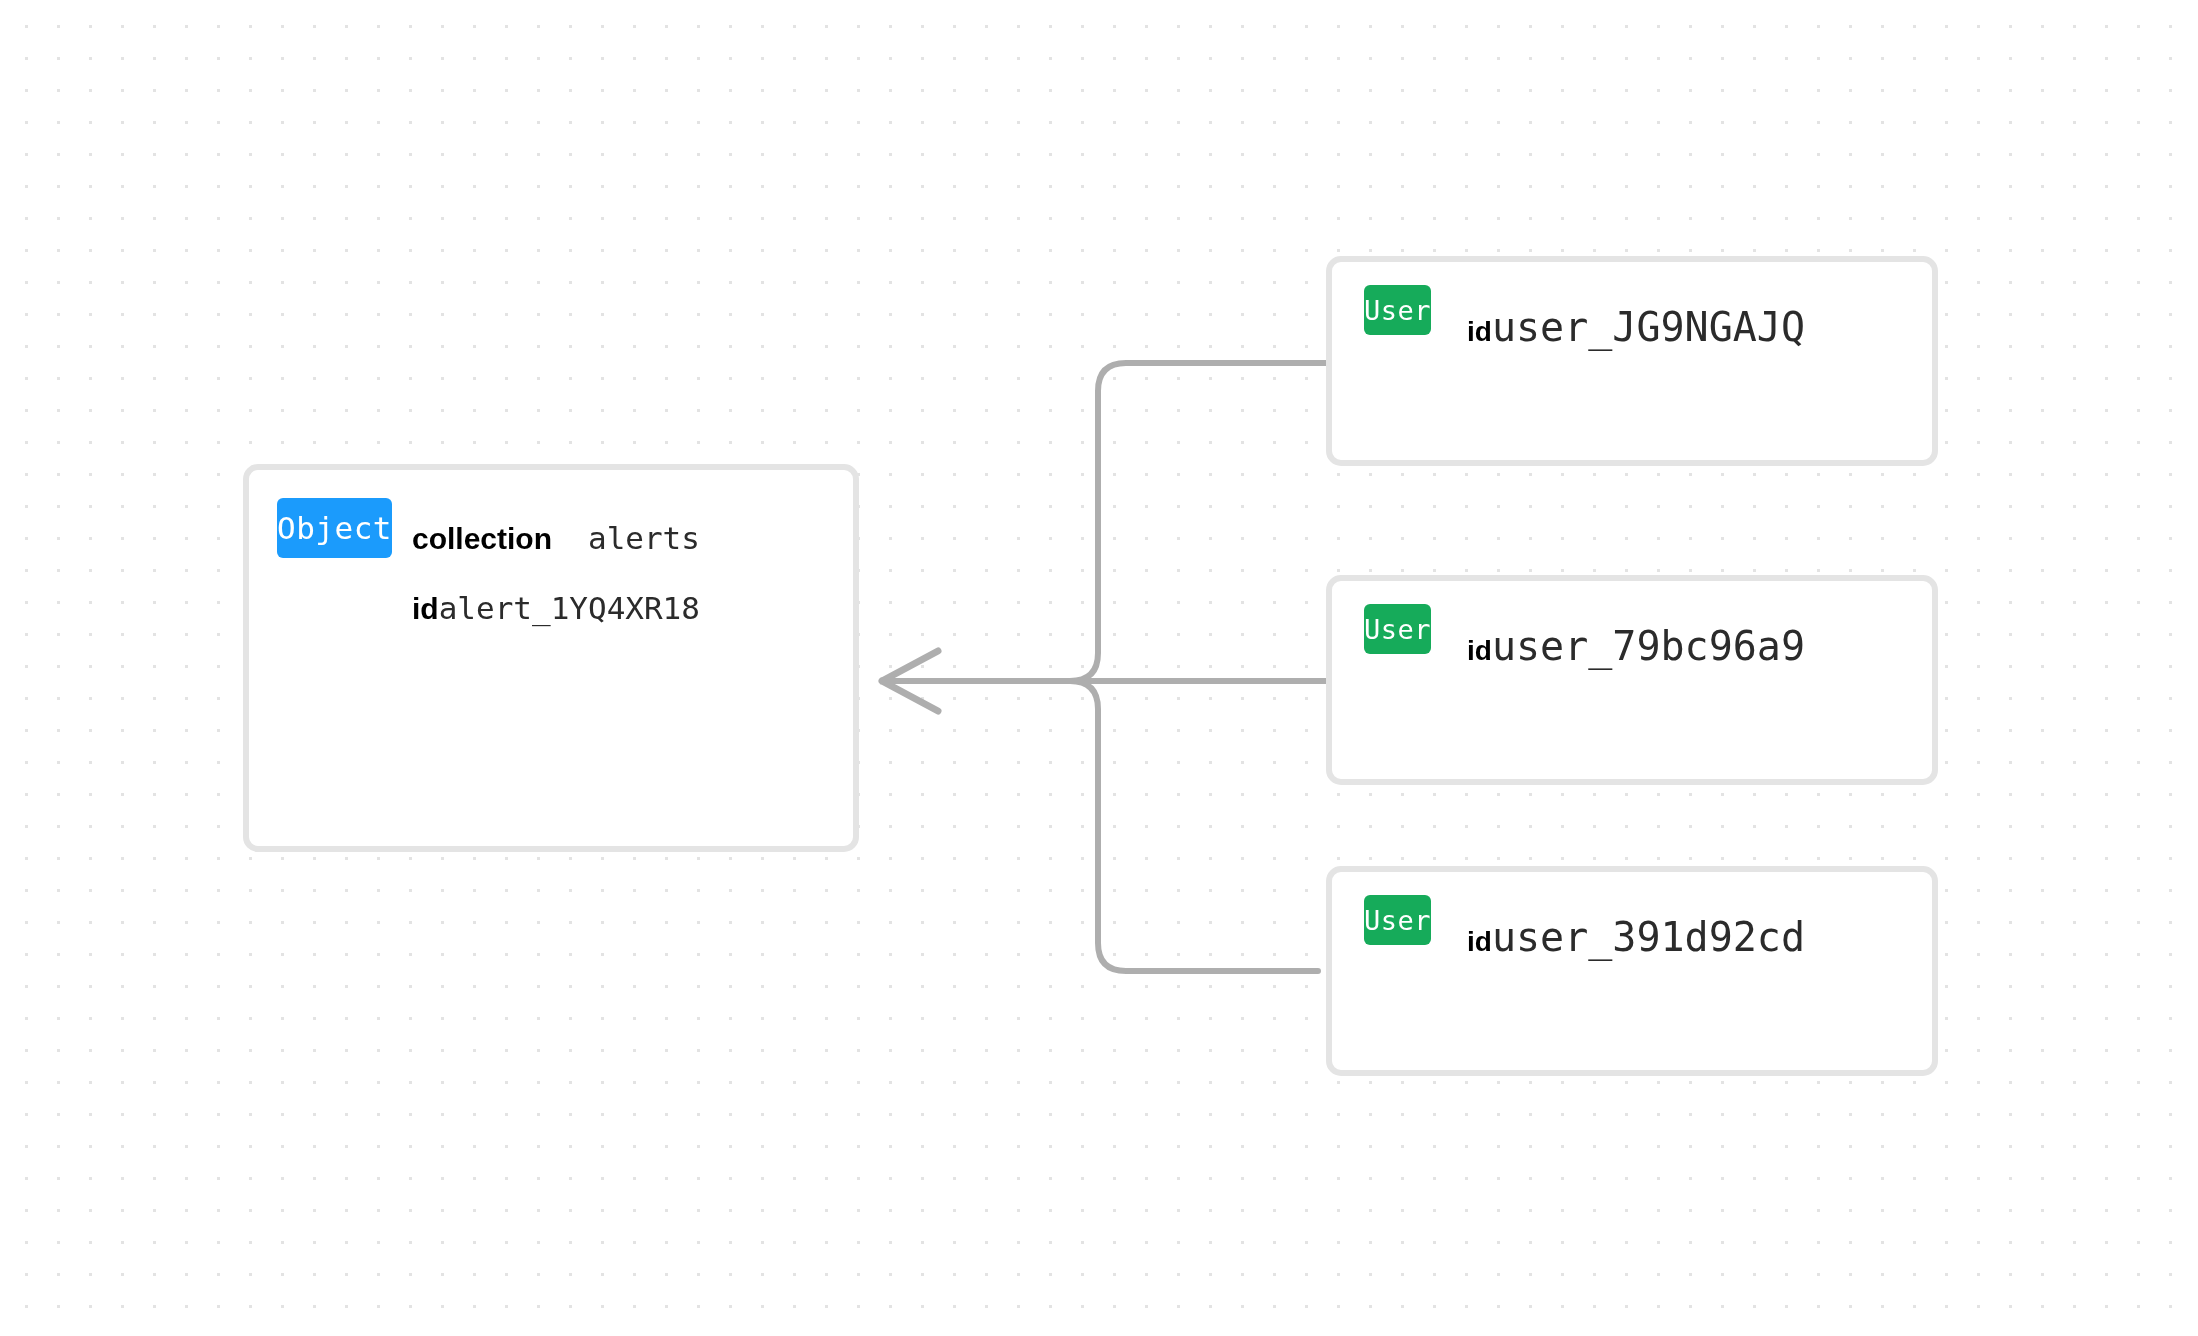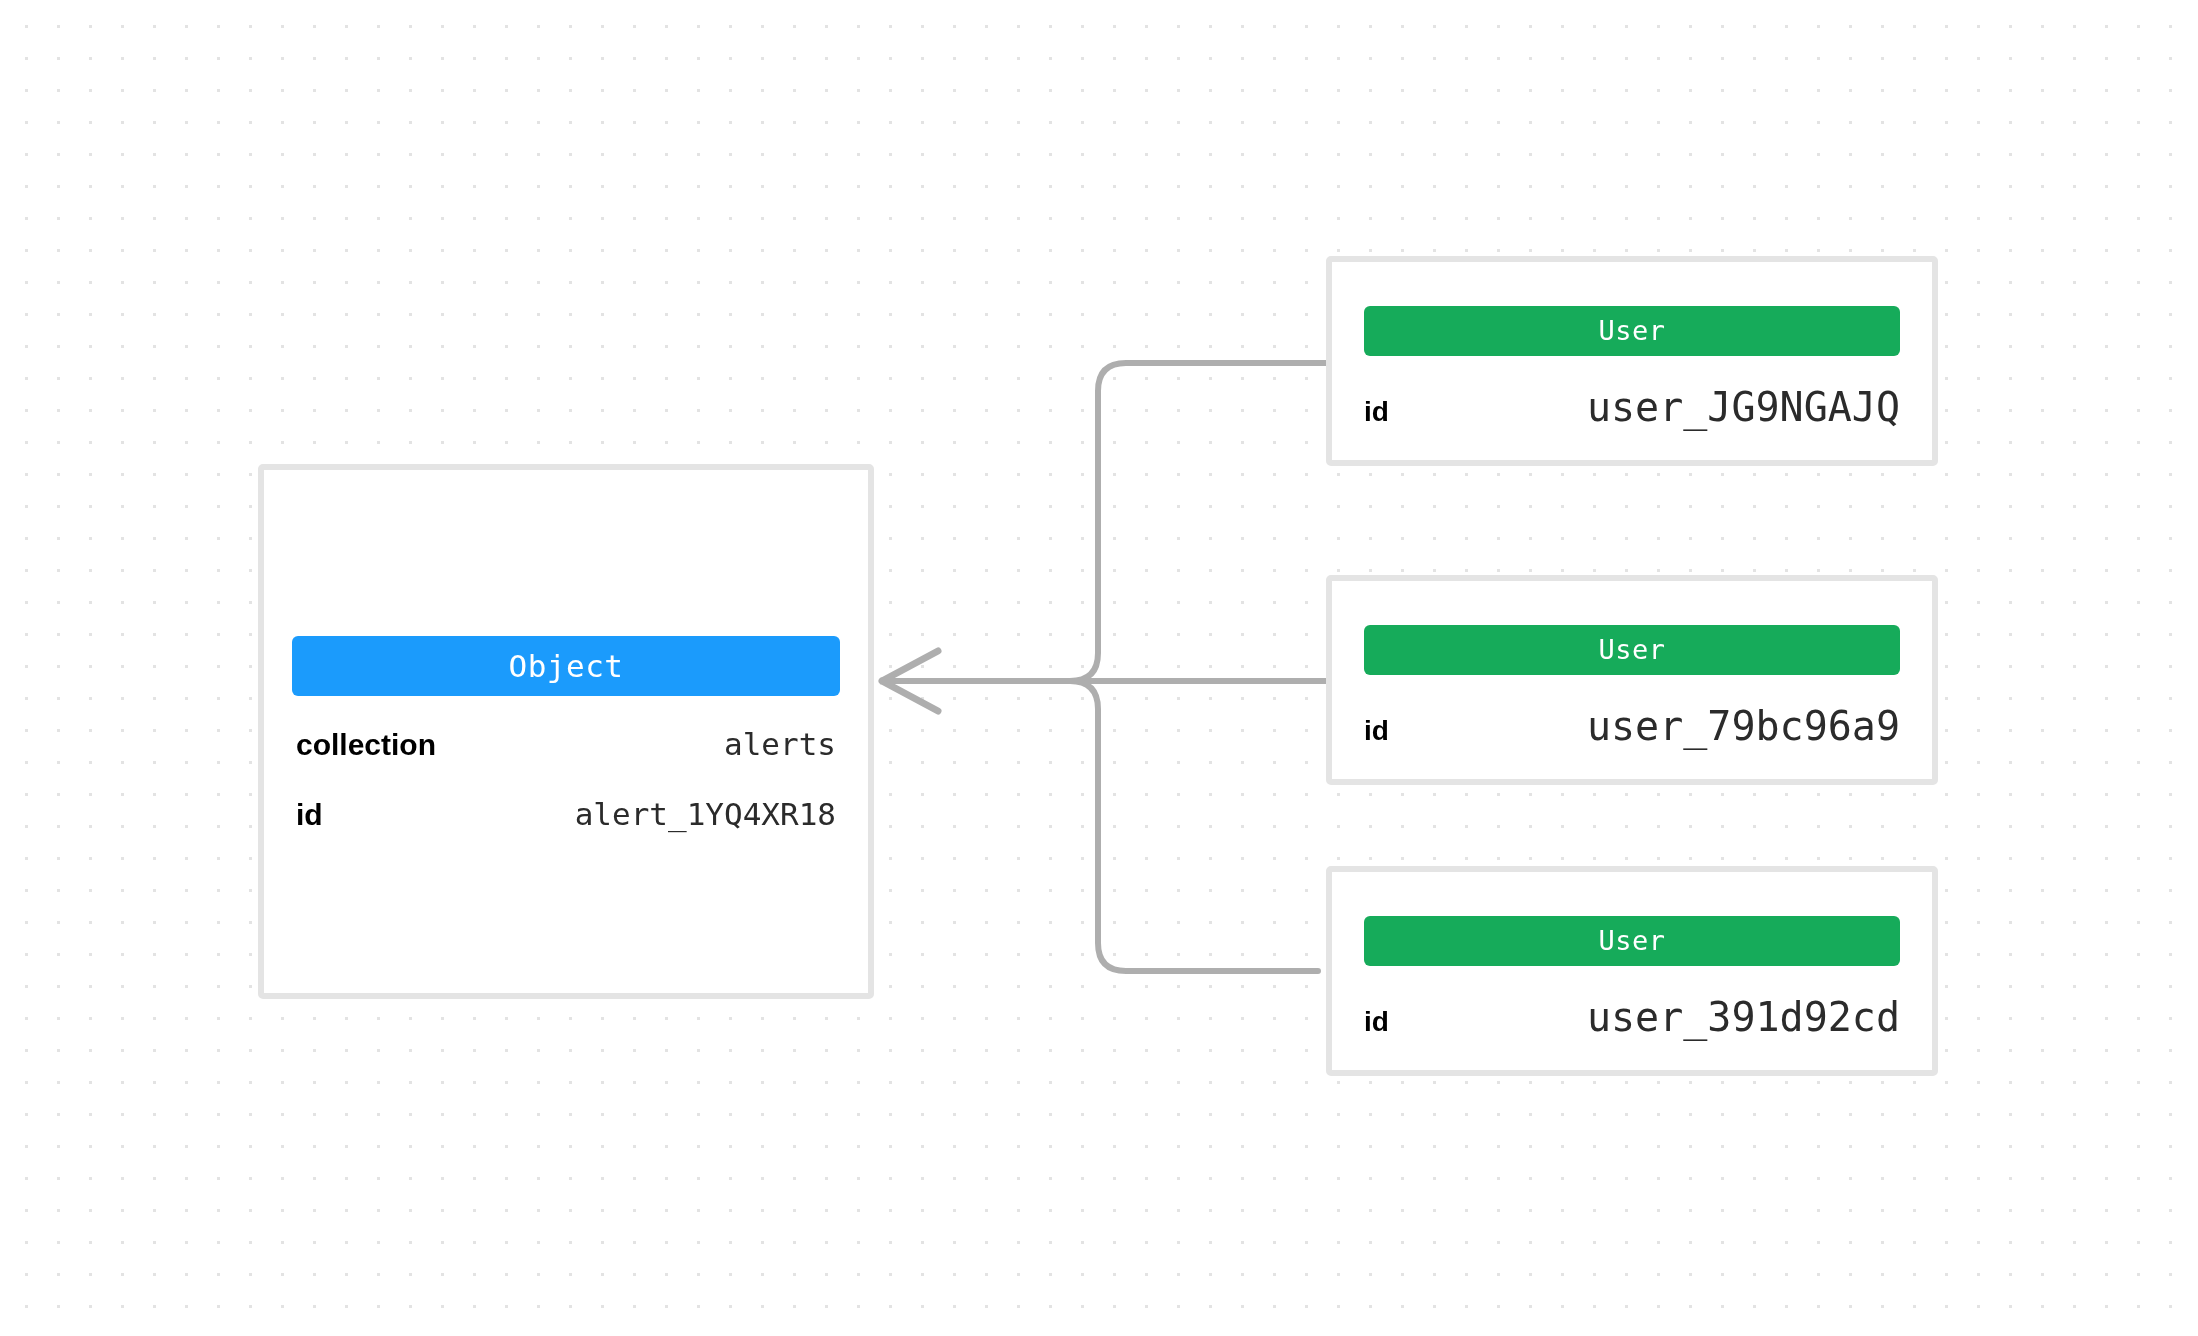--- a/index.html
+++ b/index.html
@@ -30,24 +30,23 @@
     height: 1336px;
     pointer-events: none;
   }
 
   
   .node {
     position: absolute;
     box-sizing: border-box;
     background: #ffffff;
     border: 6px solid #e4e4e4;
-    border-radius: 5px;
-    display: flex;
-    flex-direction: column;
-    justify-content: center;
+    border-radius: 15px;
+    display: flex;
+    flex-direction: row;
   }
 
   .node-header {
     box-sizing: border-box;
     border-radius: 6px;
     color: #ffffff;
     font-family: "DejaVu Sans Mono", "Liberation Mono", monospace;
     text-align: center;
     display: flex;
     align-items: center;
@@ -75,24 +74,24 @@
 
   .field-value {
     color: #2b2b2b;
     font-family: "DejaVu Sans Mono", "Liberation Mono", monospace;
     white-space: nowrap;
     text-align: right;
   }
 
   
   #object-node {
-    left: 258px;
+    left: 243px;
     top: 464px;
     width: 616px;
-    height: 535px;
+    height: 388px;
     padding: 20px 20px 18px 20px;
   }
 
   #object-node .node-header {
     background: #1b9bfc;
     height: 60px;
     margin: 8px 8px 0 8px;
     font-size: 31px;
   }
 

